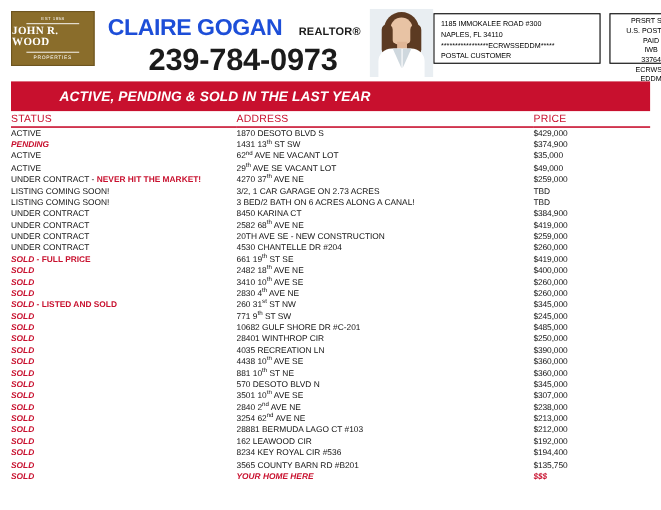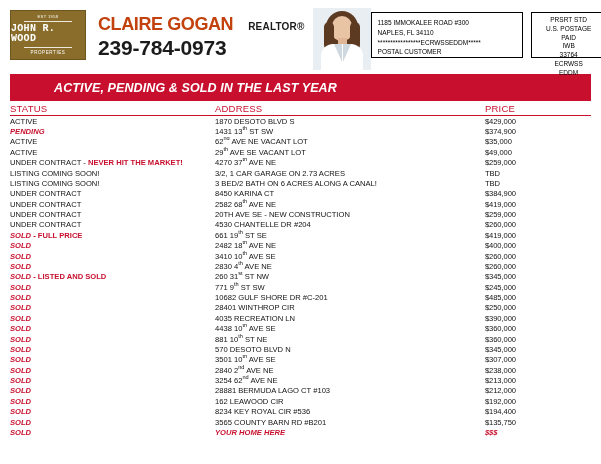--- a/index.html
+++ b/index.html
@@ -40,21 +40,21 @@
     justify-content: center;
     line-height: 1.05;
     flex: 0 0 auto;
     margin-top: 2px;
   }
   .logo .logo-est {
     font-size: 4px;
     letter-spacing: 0.4px;
   }
   .logo .logo-main {
-    font-family: Liberation Mono, monospace;
+    font-family: Liberation Serif, serif;
     font-size: 10px;
     font-weight: bold;
     letter-spacing: 0.3px;
     margin-top: 1px;
   }
   .logo .logo-sub {
     font-size: 4.5px;
     letter-spacing: 0.6px;
     margin-top: 2px;
   }
@@ -69,39 +69,40 @@
   .agent {
     margin-left: 12px;
     flex: 0 0 auto;
     padding-top: 6px;
   }
   .agent-name-row {
     display: flex;
     align-items: baseline;
   }
   .agent-name {
-    font-size: 18px;
-    font-weight: bold;
-    color: #c2410c;
+    font-size: 21px;
+    font-weight: bold;
+    color: #1d4ed8;
     letter-spacing: -0.4px;
     font-family: "Liberation Sans", sans-serif;
   }
   .agent-title {
     font-size: 10px;
     font-weight: bold;
     color: #1b1b1b;
     margin-left: 15px;
     letter-spacing: 0.2px;
   }
   .agent-phone {
-    font-size: 21px;
+    font-size: 28px;
     font-weight: bold;
     color: #1b1b1b;
     letter-spacing: -0.2px;
     margin-top: 1px;
+    margin-left: 37px;
   }
 
   .portrait {
     margin-left: 8px;
     width: 58px;
     height: 62px;
     position: relative;
     overflow: hidden;
     flex: 0 0 auto;
   }

